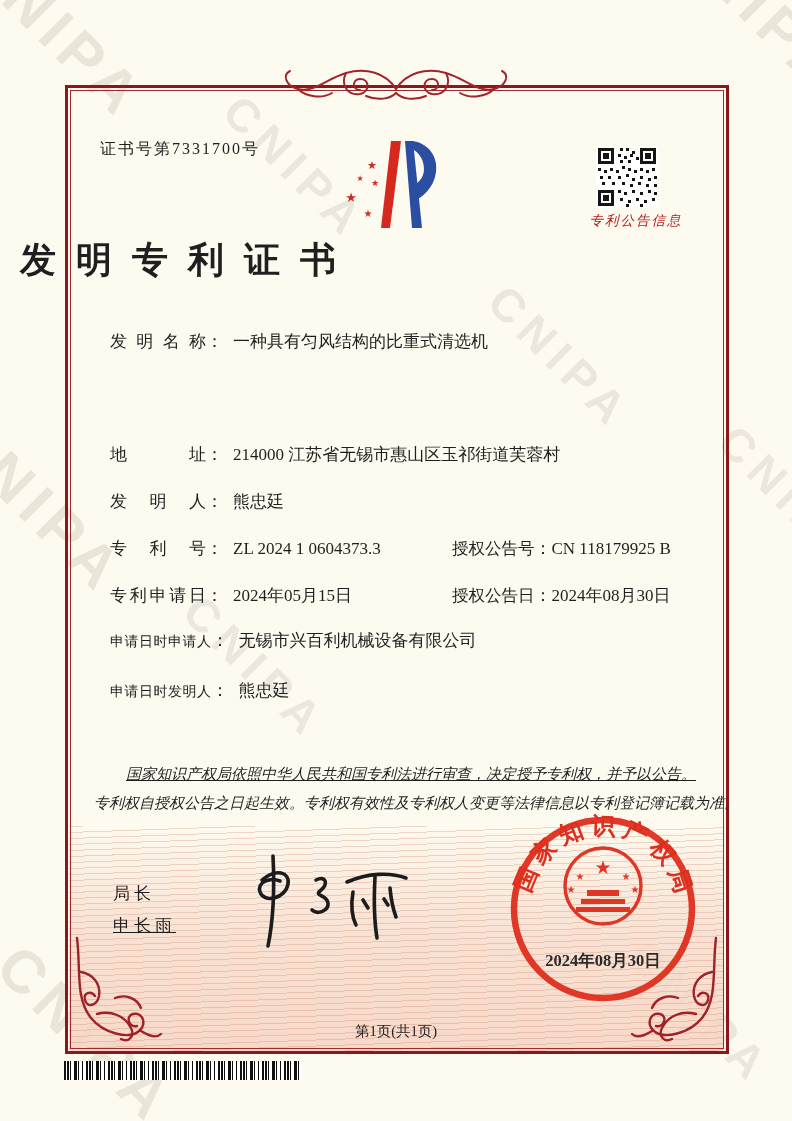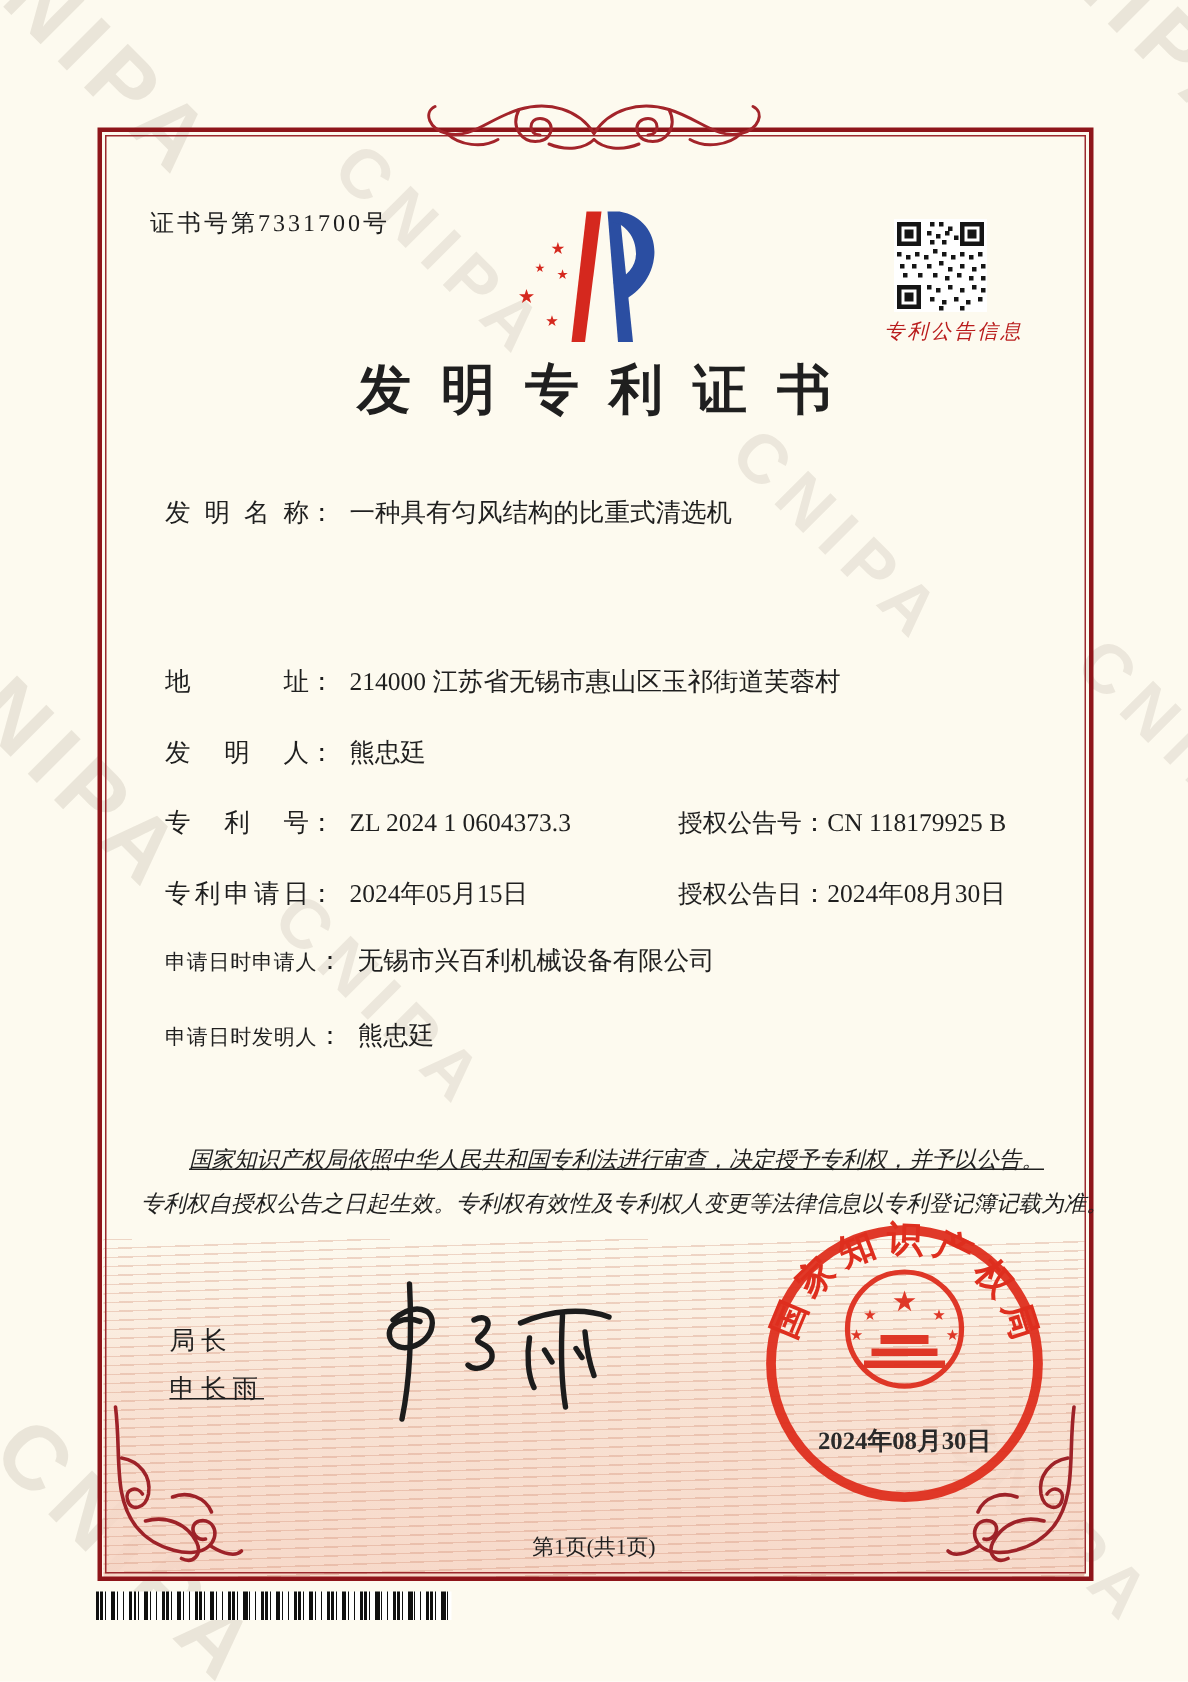--- a/index.html
+++ b/index.html
@@ -35,21 +35,21 @@
   .top-flourish { position:absolute; left:246px; top:62px; width:300px; height:46px; z-index:3; }
   .corner-flourish { position:absolute; top:936px; width:92px; height:112px; z-index:3; }
   .corner-left { left:71px; }
   .corner-right { left:630px; transform:scaleX(-1); }
   
   .cert-no { position:absolute; left:100px; top:139px; font-size:16px; letter-spacing:2px; z-index:4; }
   .qr { position:absolute; left:596px; top:146px; width:62px; height:62px; z-index:4; background:#fff; }
   .qr-label { position:absolute; left:578px; top:212px; width:116px; text-align:center;
     font-size:13.5px; letter-spacing:2px; color:#b91c1c; font-style:italic; z-index:4; }
   .logo { position:absolute; left:338px; top:136px; width:100px; height:98px; z-index:4; }
-  .doc-title { position:absolute; left:0; top:236px; width:792px; text-align:center;
+  .doc-title { position:absolute; left:0; top:236px; width:792px; text-align:left;
     font-size:36px; font-weight:bold; letter-spacing:20px; padding-left:20px; z-index:4; }
   
   .row { position:absolute; left:110px; width:600px; height:26px; font-size:17px; z-index:4; white-space:nowrap; }
   .flabel { display:inline-block; width:96px; text-align:justify; text-align-last:justify; font-size:17px; vertical-align:baseline; }
   .flabel-long { display:inline-block; font-size:14px; letter-spacing:0.5px; }
   .colon { display:inline-block; }
   .fvalue { margin-left:10px; font-size:17px; }
   .rcol { position:absolute; left:342px; top:0; white-space:nowrap; }
   .rcol .flabel2 { font-size:16.5px; }
   .rcol .fvalue { margin-left:0; }

